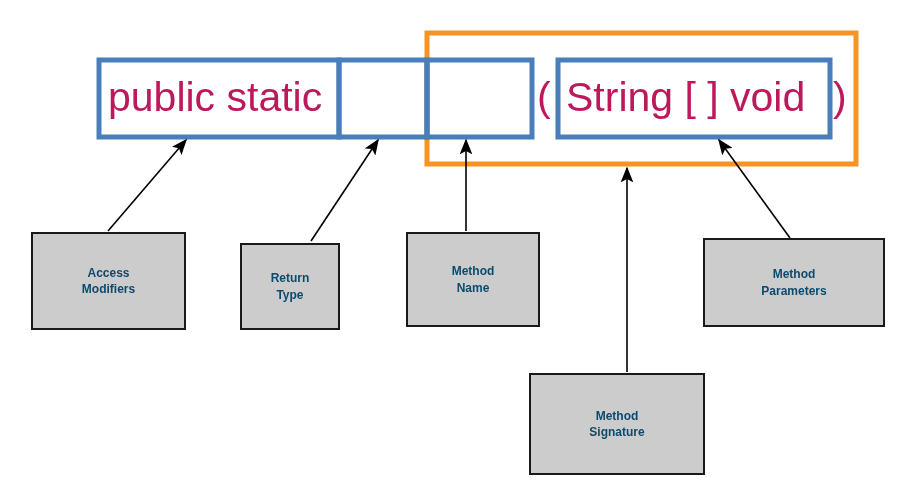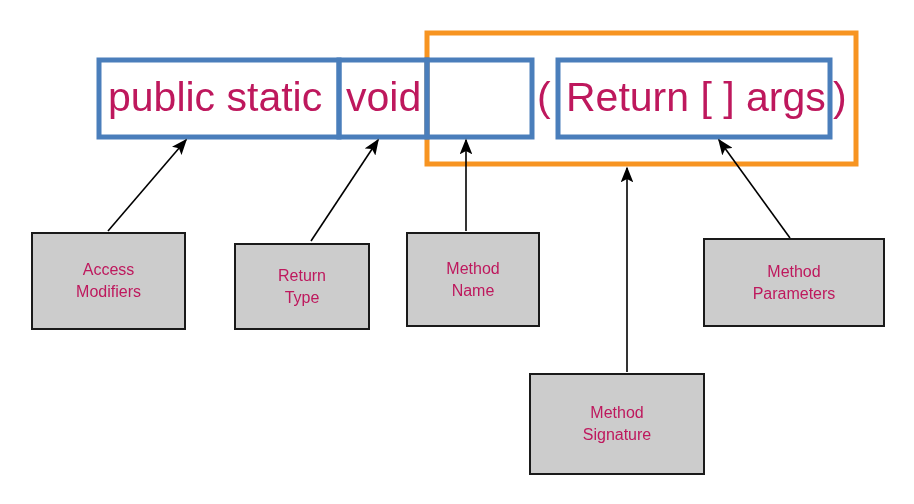--- a/index.html
+++ b/index.html
@@ -35,24 +35,25 @@
     background: #cccccc;
     border: 2px solid #1a1a1a;
     box-sizing: border-box;
     display: flex;
     align-items: center;
     justify-content: center;
     text-align: center;
   }
   .gray-box-label {
     font-family: "Liberation Sans", sans-serif;
-    font-size: 16px;
-    color: #be185d;
+    font-size: 12px;
+    color: #0c4a6e;
     line-height: 1.35;
     white-space: pre-line;
+    font-weight: bold;
   }
 </style>
 </head>
 <body>
 
 <div id="canvas">
 
   <svg class="layer" viewBox="0 0 914 504" xmlns="http://www.w3.org/2000/svg">
 
     <rect x="427" y="33" width="429" height="131" fill="none" stroke="#f79421" stroke-width="5"></rect>
@@ -61,26 +62,25 @@
 
     <rect x="339" y="60" width="88" height="77" fill="none" stroke="#4a7ebb" stroke-width="5"></rect>
 
     <rect x="427" y="60" width="105" height="77" fill="none" stroke="#4a7ebb" stroke-width="5"></rect>
 
     <rect x="558" y="60" width="272" height="77" fill="none" stroke="#4a7ebb" stroke-width="5"></rect>
   </svg>
 
   <div class="code-text" style="left:108px; top:77px;">public static</div>
 
-  <div class="code-text" style="left:346px; top:77px;">void</div>
 
 
   <div class="code-text" style="left:537px; top:77px;">(</div>
 
-  <div class="code-text" style="left:566px; top:77px;">Return [ ] args</div>
+  <div class="code-text" style="left:566px; top:77px;">String [ ] void</div>
 
   <div class="code-text" style="left:833px; top:77px;">)</div>
 
   <svg class="layer" viewBox="0 0 914 504" xmlns="http://www.w3.org/2000/svg">
     <defs>
       <marker id="arrowhead" markerWidth="10" markerHeight="8" refX="9" refY="4" orient="auto" markerUnits="strokeWidth">
         <path d="M0,0 L10,4 L0,8 L2.2,4 Z" fill="#000000"></path>
       </marker>
     </defs>
 
@@ -93,21 +93,21 @@
     <line x1="790" y1="238" x2="719" y2="140" stroke="#000000" stroke-width="1.6" marker-end="url(#arrowhead)"></line>
 
     <line x1="627" y1="372" x2="627" y2="168" stroke="#000000" stroke-width="1.6" marker-end="url(#arrowhead)"></line>
   </svg>
 
   <div class="gray-box" style="left:31px; top:232px; width:155px; height:98px;">
     <span class="gray-box-label">Access
 Modifiers</span>
   </div>
 
-  <div class="gray-box" style="left:234px; top:243px; width:136px; height:87px;">
+  <div class="gray-box" style="left:240px; top:243px; width:100px; height:87px;">
     <span class="gray-box-label">Return
 Type</span>
   </div>
 
   <div class="gray-box" style="left:406px; top:232px; width:134px; height:95px;">
     <span class="gray-box-label">Method
 Name</span>
   </div>
 
   <div class="gray-box" style="left:703px; top:238px; width:182px; height:89px;">

